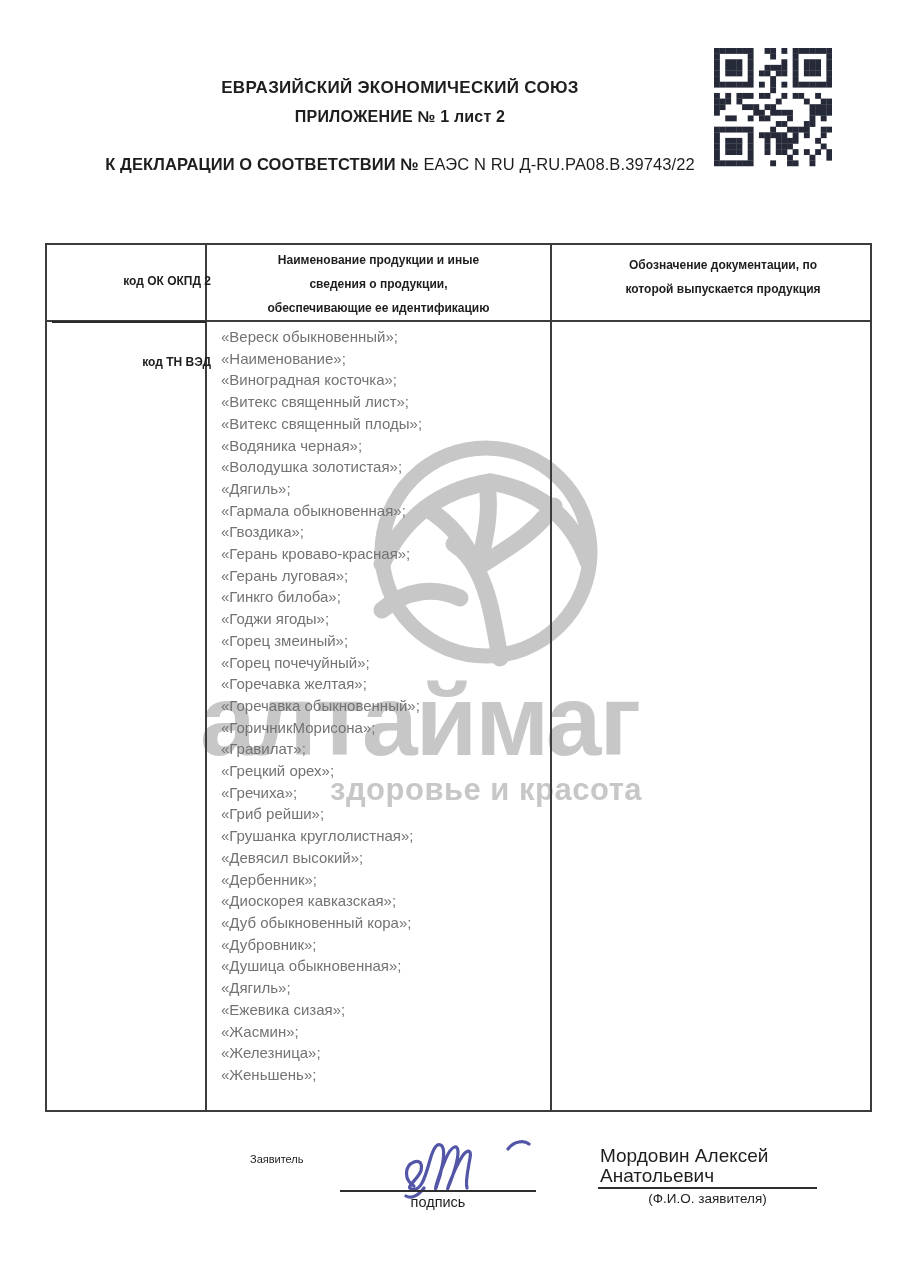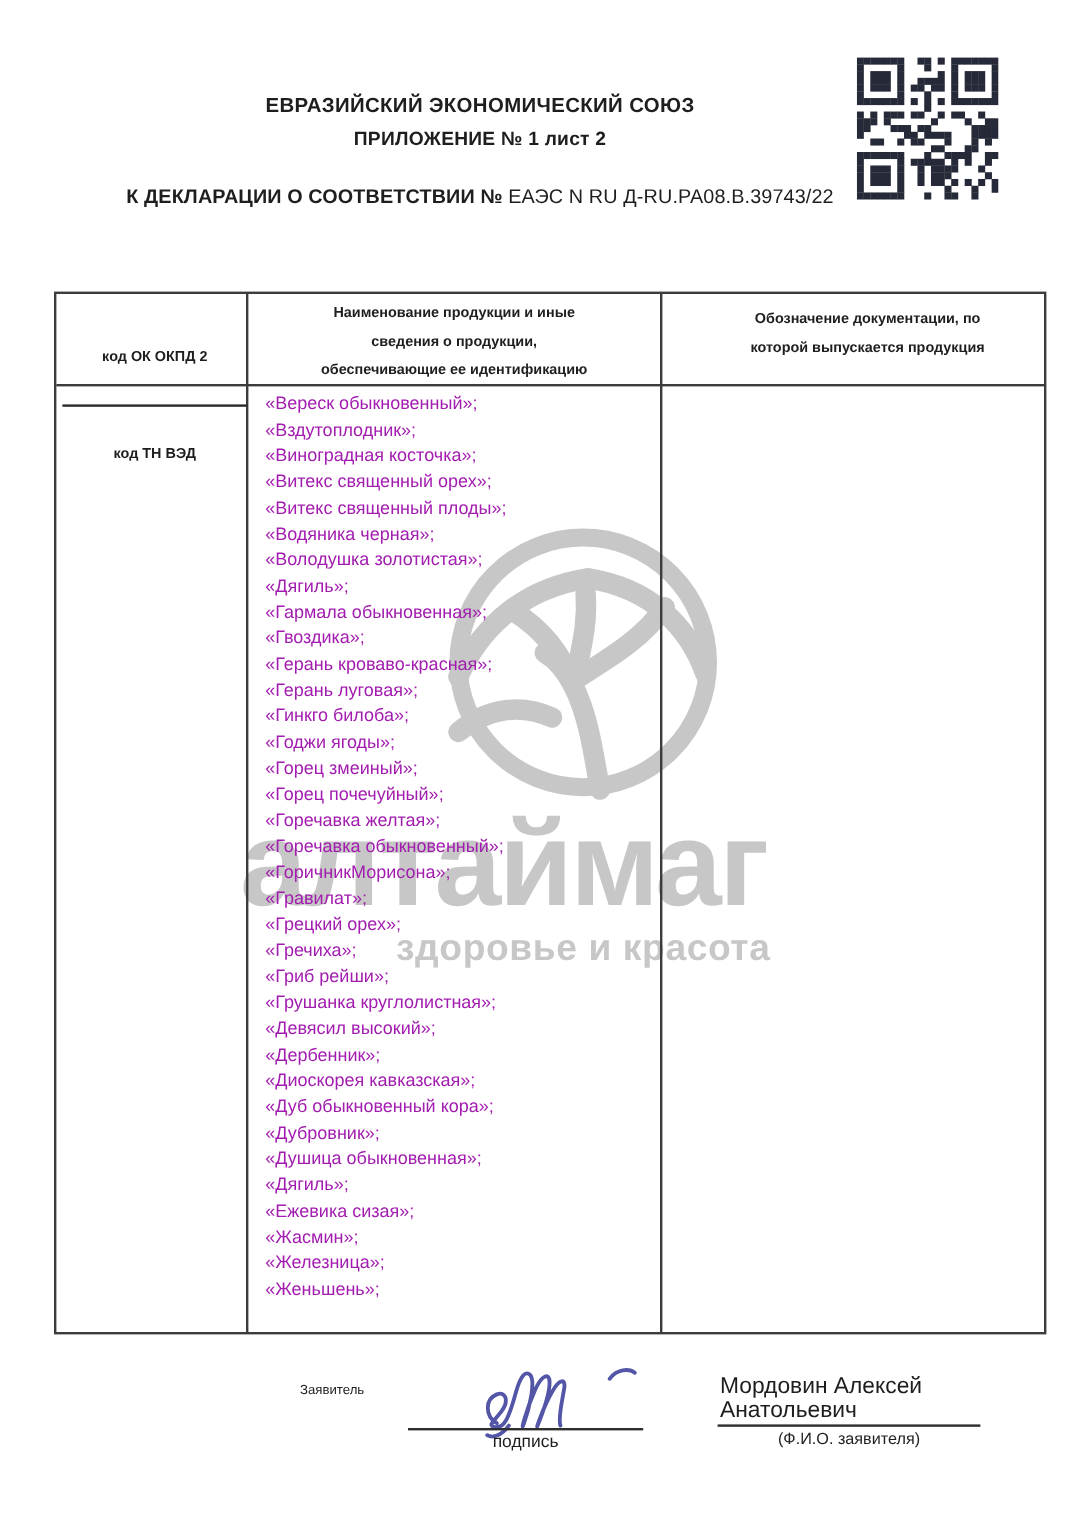--- a/index.html
+++ b/index.html
@@ -22,27 +22,27 @@
 
   
   .doc-table {
     top:243px; left:45px; width:823px; height:865px;
     border:2px solid #3c3c3c; z-index:2; background:transparent;
   }
   .sep-v1 { left:158px; top:0; height:100%; border-left:2px solid #3c3c3c; }
   .sep-v2 { left:503px; top:0; height:100%; border-left:2px solid #3c3c3c; }
   .sep-h  { left:0; top:75px; width:100%; border-top:2px solid #3c3c3c; }
   .th { font-weight:bold; font-size:12px; text-align:center; white-space:pre-line; line-height:24px; }
-  .th-col1 { top:16px; left:0; width:164px; }
+  .th-col1 { top:0; left:0; width:164px;text-align:right; }
   .th-col1 .rule { height:0; border-top:2px solid #2a2a2a; margin:4px 5px 3px 5px; }
   .th-col2 { top:3px; left:160px; width:343px; }
   .th-col3 { top:8px; left:505px; width:318px;margin-left:12px; }
   .product-list {
     top:81px; left:160px; width:343px;
-    font-size:15px; line-height:21.7px; color:#a21caf; padding-left:14px;
+    font-size:15px; line-height:21.7px; color:#737373; padding-left:14px;
   }
 
   
   .wm { z-index:1; pointer-events:none; }
   .wm-logo { top:436px; left:338px; }
   .wm-logo svg { display:block; }
   .wm-stroke { fill:none; stroke:var(--watermark,#c7c7c7); stroke-linecap:round; }
   .wm-brand {
     top:668px; left:200px; width:520px;
     font-size:100px; font-weight:bold; letter-spacing:-2px;
@@ -311,23 +311,23 @@
     <div>код ТН ВЭД</div>
   </div>
   <div class="abs th th-col2">Наименование продукции и иные
 сведения о продукции,
 обеспечивающие ее идентификацию</div>
   <div class="abs th th-col3">Обозначение документации, по
 которой выпускается продукция</div>
 
   <div class="abs product-list">
       <div>«Вереск обыкновенный»;</div>
-      <div>«Вздутоплодник»;</div>
+      <div>«Наименование»;</div>
       <div>«Виноградная косточка»;</div>
-      <div>«Витекс священный орех»;</div>
+      <div>«Витекс священный лист»;</div>
       <div>«Витекс священный плоды»;</div>
       <div>«Водяника черная»;</div>
       <div>«Володушка золотистая»;</div>
       <div>«Дягиль»;</div>
       <div>«Гармала обыкновенная»;</div>
       <div>«Гвоздика»;</div>
       <div>«Герань кроваво-красная»;</div>
       <div>«Герань луговая»;</div>
       <div>«Гинкго билоба»;</div>
       <div>«Годжи ягоды»;</div>

